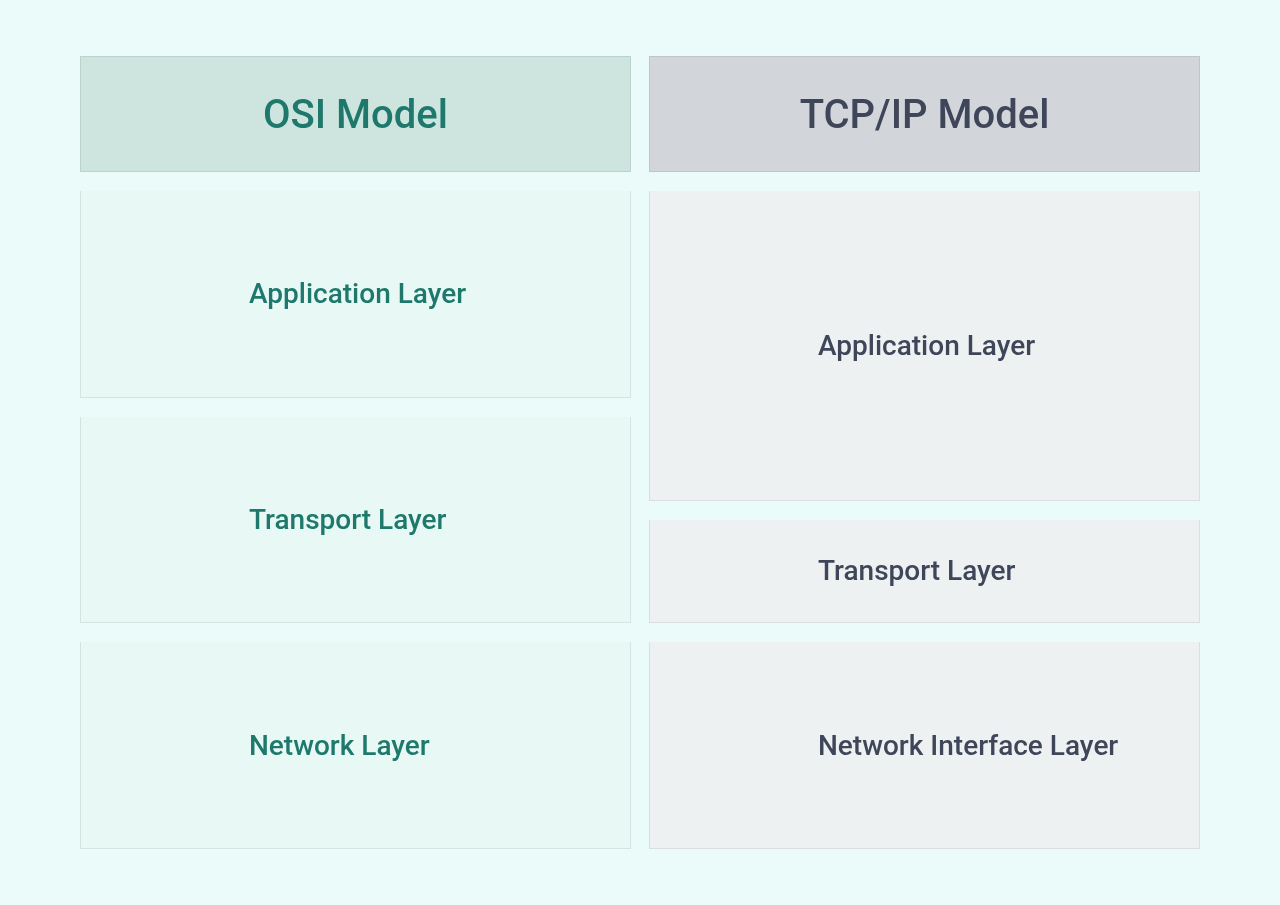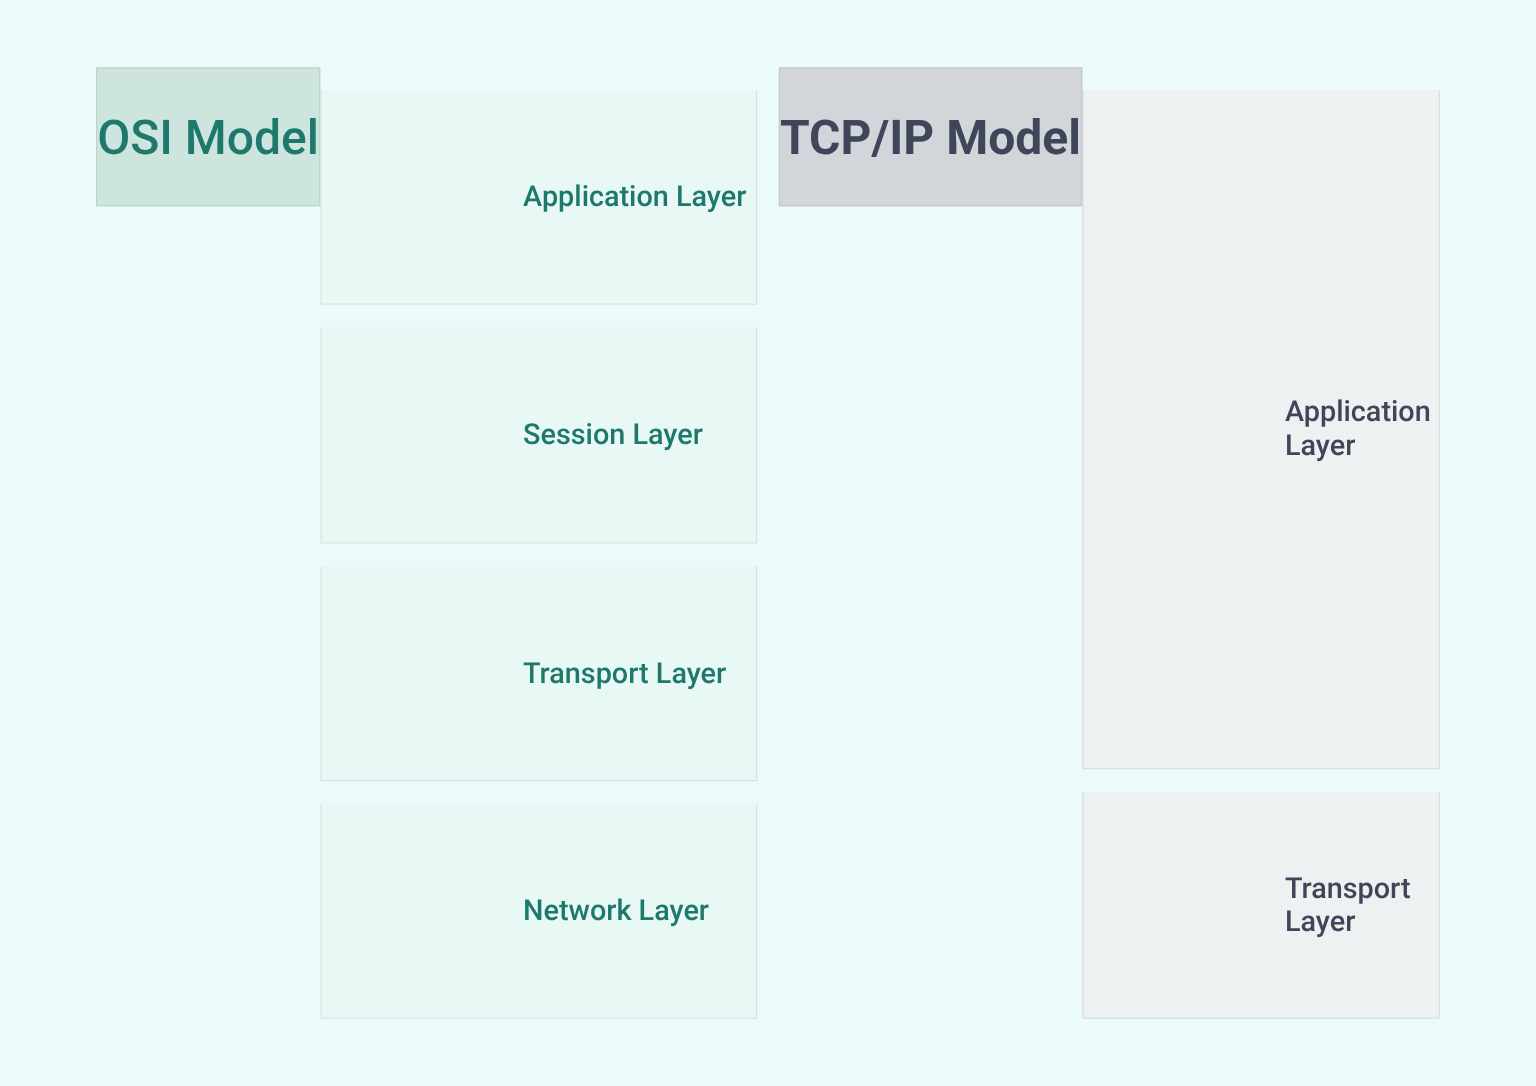--- a/index.html
+++ b/index.html
@@ -15,51 +15,50 @@
       padding: 56px 80px;
     }
     .container {
       display: flex;
       gap: 18px;
       height: 100%;
     }
     .column {
       flex: 1;
       display: flex;
-      flex-direction: row;
+      flex-direction: column;
     }
     .header {
       height: 116px;
       display: flex;
       align-items: center;
       justify-content: center;
       font-size: 40px;
       font-weight: 500;
       border: 1px solid rgba(0,0,0,0.08);
     }
     .osi .header {
       background-color: #cde5de;
       color: #1e796c;
     }
     .tcpip .header {
       background-color: #d2d6db;
       color: #3f4659;
-      font-weight: bold;
     }
     .layers {
       flex: 1;
       display: flex;
       flex-direction: column;
     }
     .layer {
       flex: 1;
       display: flex;
       align-items: center;
       padding-left: 168px;
-      font-size: 24px;
+      font-size: 28px;
       font-weight: 500;
       border: 1px solid rgba(0,0,0,0.08);
       border-top: none;
       margin-top: 19px;
     }
     .osi .layer {
       background-color: #e7f8f5;
       color: #1e796c;
     }
     .tcpip .layer {
@@ -79,37 +78,37 @@
 <div class="container">
   <div class="column osi">
     <div class="header">
       <span>OSI Model</span>
     </div>
     <div class="layers">
       <div class="layer">
         <span>Application Layer</span>
       </div>
       <div class="layer">
-        <span>Session Layer</span>
-      </div>
-      <div class="layer">
         <span>Transport Layer</span>
       </div>
       <div class="layer">
         <span>Network Layer</span>
       </div>
     </div>
   </div>
 
   <div class="column tcpip">
     <div class="header">
       <span>TCP/IP Model</span>
     </div>
     <div class="layers">
       <div class="layer span-3">
         <span>Application Layer</span>
       </div>
       <div class="layer">
         <span>Transport Layer</span>
       </div>
+      <div class="layer span-2">
+        <span>Network Interface Layer</span>
+      </div>
     </div>
   </div>
 </div>
 
 </body></html>

